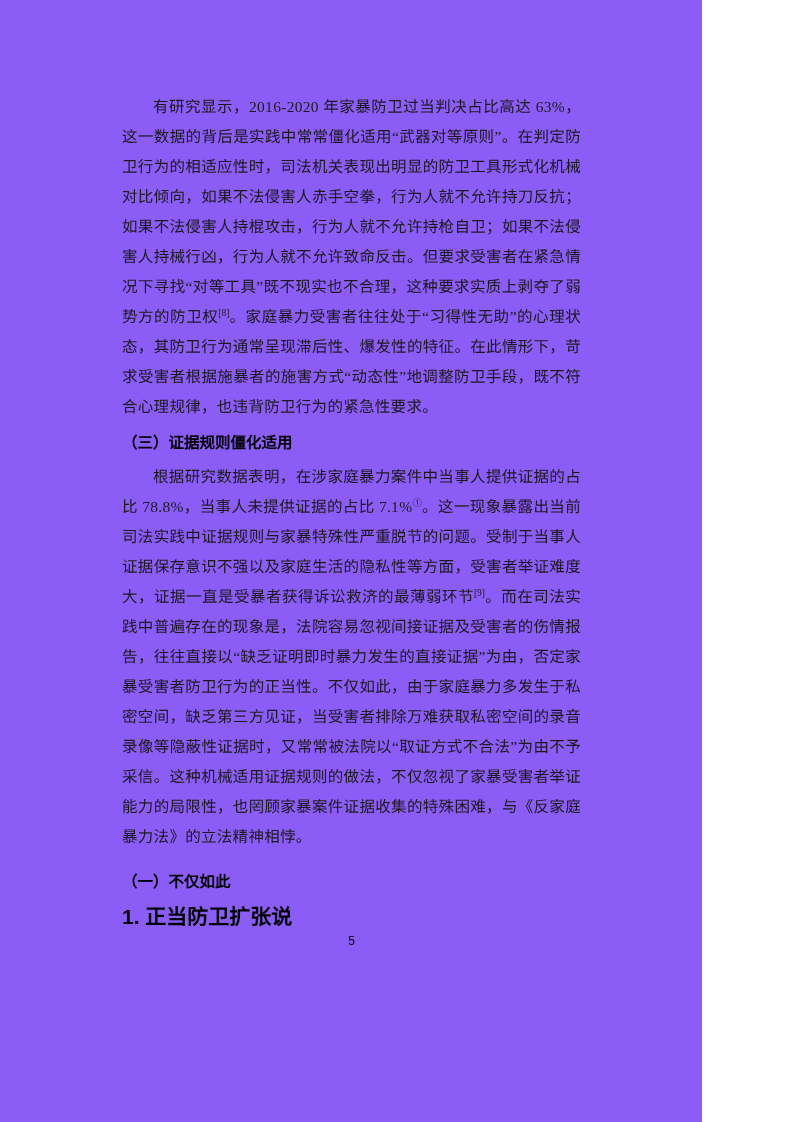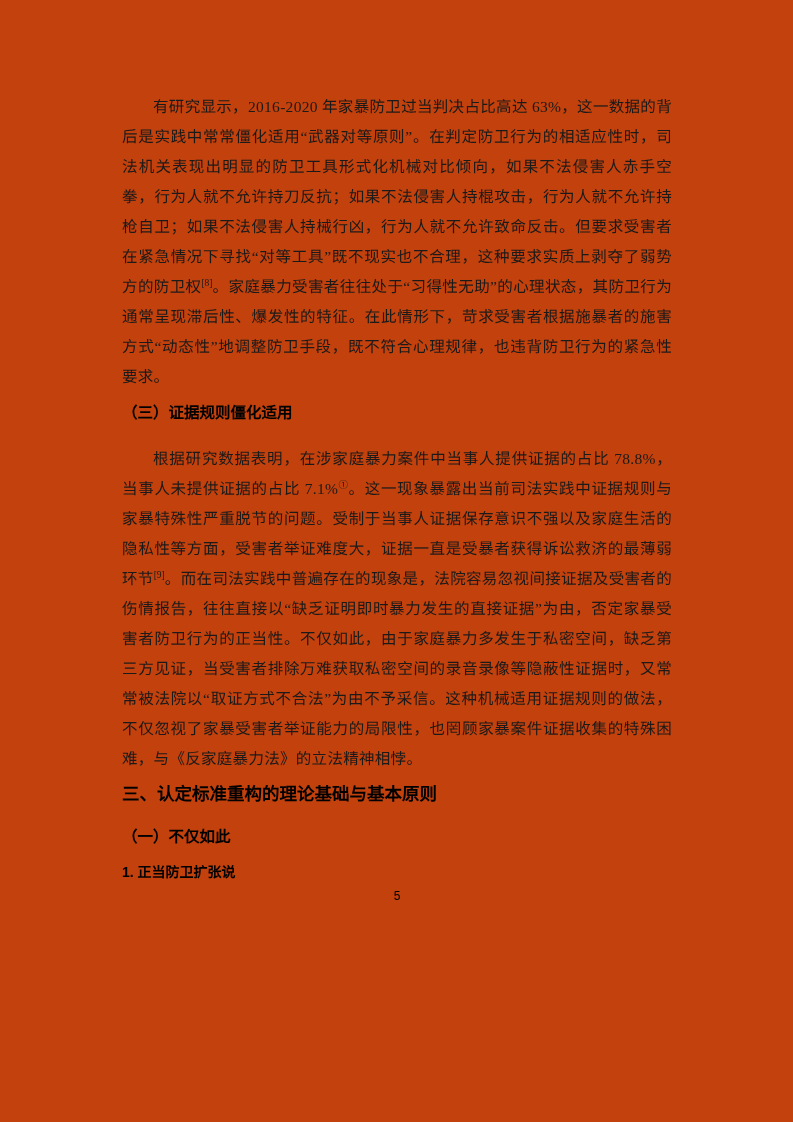--- a/index.html
+++ b/index.html
@@ -2,23 +2,23 @@
 <html lang="zh-CN"><head>
 <meta charset="utf-8">
 <style>
   html, body {
     margin: 0;
     padding: 0;
     background: #ffffff;
   }
   .page {
     position: relative;
-    width: 793px;
+    width: 702px;
     height: 1122px;
-    background: #c2410c;
+    background: #8b5cf6;
     box-sizing: border-box;
     padding: 92px 121px 11px 122px;
     color: #1a1a1a;
     font-family: "Liberation Serif", "DejaVu Serif", serif;
     overflow: hidden;
   }
   p.body-para {
     margin: 0;
     font-size: 15.5px;
     line-height: 30px;
@@ -33,35 +33,35 @@
     letter-spacing: 0;
   }
   .h-sub {
     margin: 10px 0 0 0;
     font-family: "Liberation Sans", "DejaVu Sans", sans-serif;
     font-weight: bold;
     font-size: 15.5px;
     line-height: 22px;
     color: #000;
   }
-  .h-sub.after-gap { margin-bottom: 20px; }
+  .h-sub.after-gap { margin-bottom: 8px; }
   .h-main {
     margin: 7px 0 0 0;
     font-family: "Liberation Sans", "DejaVu Sans", sans-serif;
     font-weight: bold;
     font-size: 17.5px;
     line-height: 26px;
     color: #000;
   }
   .h-theory { margin-top: 19px; }
   .h-num {
     margin: 13px 0 0 0;
     font-family: "Liberation Sans", "DejaVu Sans", sans-serif;
     font-weight: bold;
-    font-size: 14px;
+    font-size: 21px;
     line-height: 22px;
     color: #000;
   }
   .para-last { margin-top: 11px; }
   .footnote-area {
     margin-top: 20px;
   }
   .footnote-rule {
     width: 193px;
     height: 0;
@@ -93,21 +93,20 @@
 <body>
 
 <div class="page">
 
   <p class="body-para"><span>有研究显示，2016-2020 年家暴防卫过当判决占比高达 63%，这一数据的背后是实践中常常僵化适用“武器对等原则”。在判定防卫行为的相适应性时，司法机关表现出明显的防卫工具形式化机械对比倾向，如果不法侵害人赤手空拳，行为人就不允许持刀反抗；如果不法侵害人持棍攻击，行为人就不允许持枪自卫；如果不法侵害人持械行凶，行为人就不允许致命反击。但要求受害者在紧急情况下寻找“对等工具”既不现实也不合理，这种要求实质上剥夺了弱势方的防卫权</span><sup class="ref">[8]</sup><span>。家庭暴力受害者往往处于“习得性无助”的心理状态，其防卫行为通常呈现滞后性、爆发性的特征。在此情形下，苛求受害者根据施暴者的施害方式“动态性”地调整防卫手段，既不符合心理规律，也违背防卫行为的紧急性要求。</span></p>
 
   <h3 class="h-sub after-gap">（三）证据规则僵化适用</h3>
 
   <p class="body-para"><span>根据研究数据表明，在涉家庭暴力案件中当事人提供证据的占比 78.8%，当事人未提供证据的占比 7.1%</span><sup class="ref">①</sup><span>。这一现象暴露出当前司法实践中证据规则与家暴特殊性严重脱节的问题。受制于当事人证据保存意识不强以及家庭生活的隐私性等方面，受害者举证难度大，证据一直是受暴者获得诉讼救济的最薄弱环节</span><sup class="ref">[9]</sup><span>。而在司法实践中普遍存在的现象是，法院容易忽视间接证据及受害者的伤情报告，往往直接以“缺乏证明即时暴力发生的直接证据”为由，否定家暴受害者防卫行为的正当性。不仅如此，由于家庭暴力多发生于私密空间，缺乏第三方见证，当受害者排除万难获取私密空间的录音录像等隐蔽性证据时，又常常被法院以“取证方式不合法”为由不予采信。这种机械适用证据规则的做法，不仅忽视了家暴受害者举证能力的局限性，也罔顾家暴案件证据收集的特殊困难，与《反家庭暴力法》的立法精神相悖。</span></p>
 
-  <h1 class="h-main">三、认定标准重构的理论基础与基本原则</h1>
 
   <h2 class="h-sub h-theory">（一）不仅如此</h2>
 
   <h3 class="h-num">1. 正当防卫扩张说</h3>
 
 
 
   <div class="page-number">5</div>
 
 </div>

